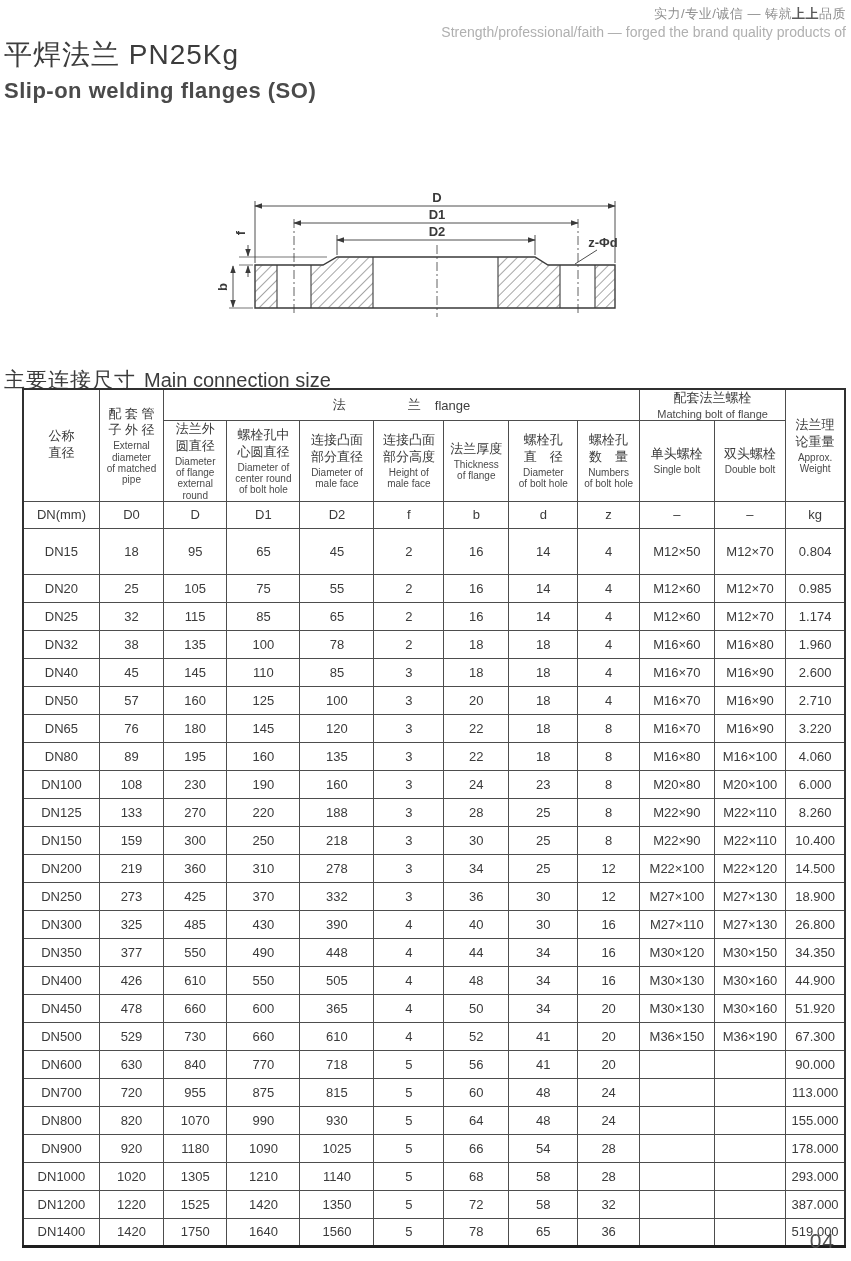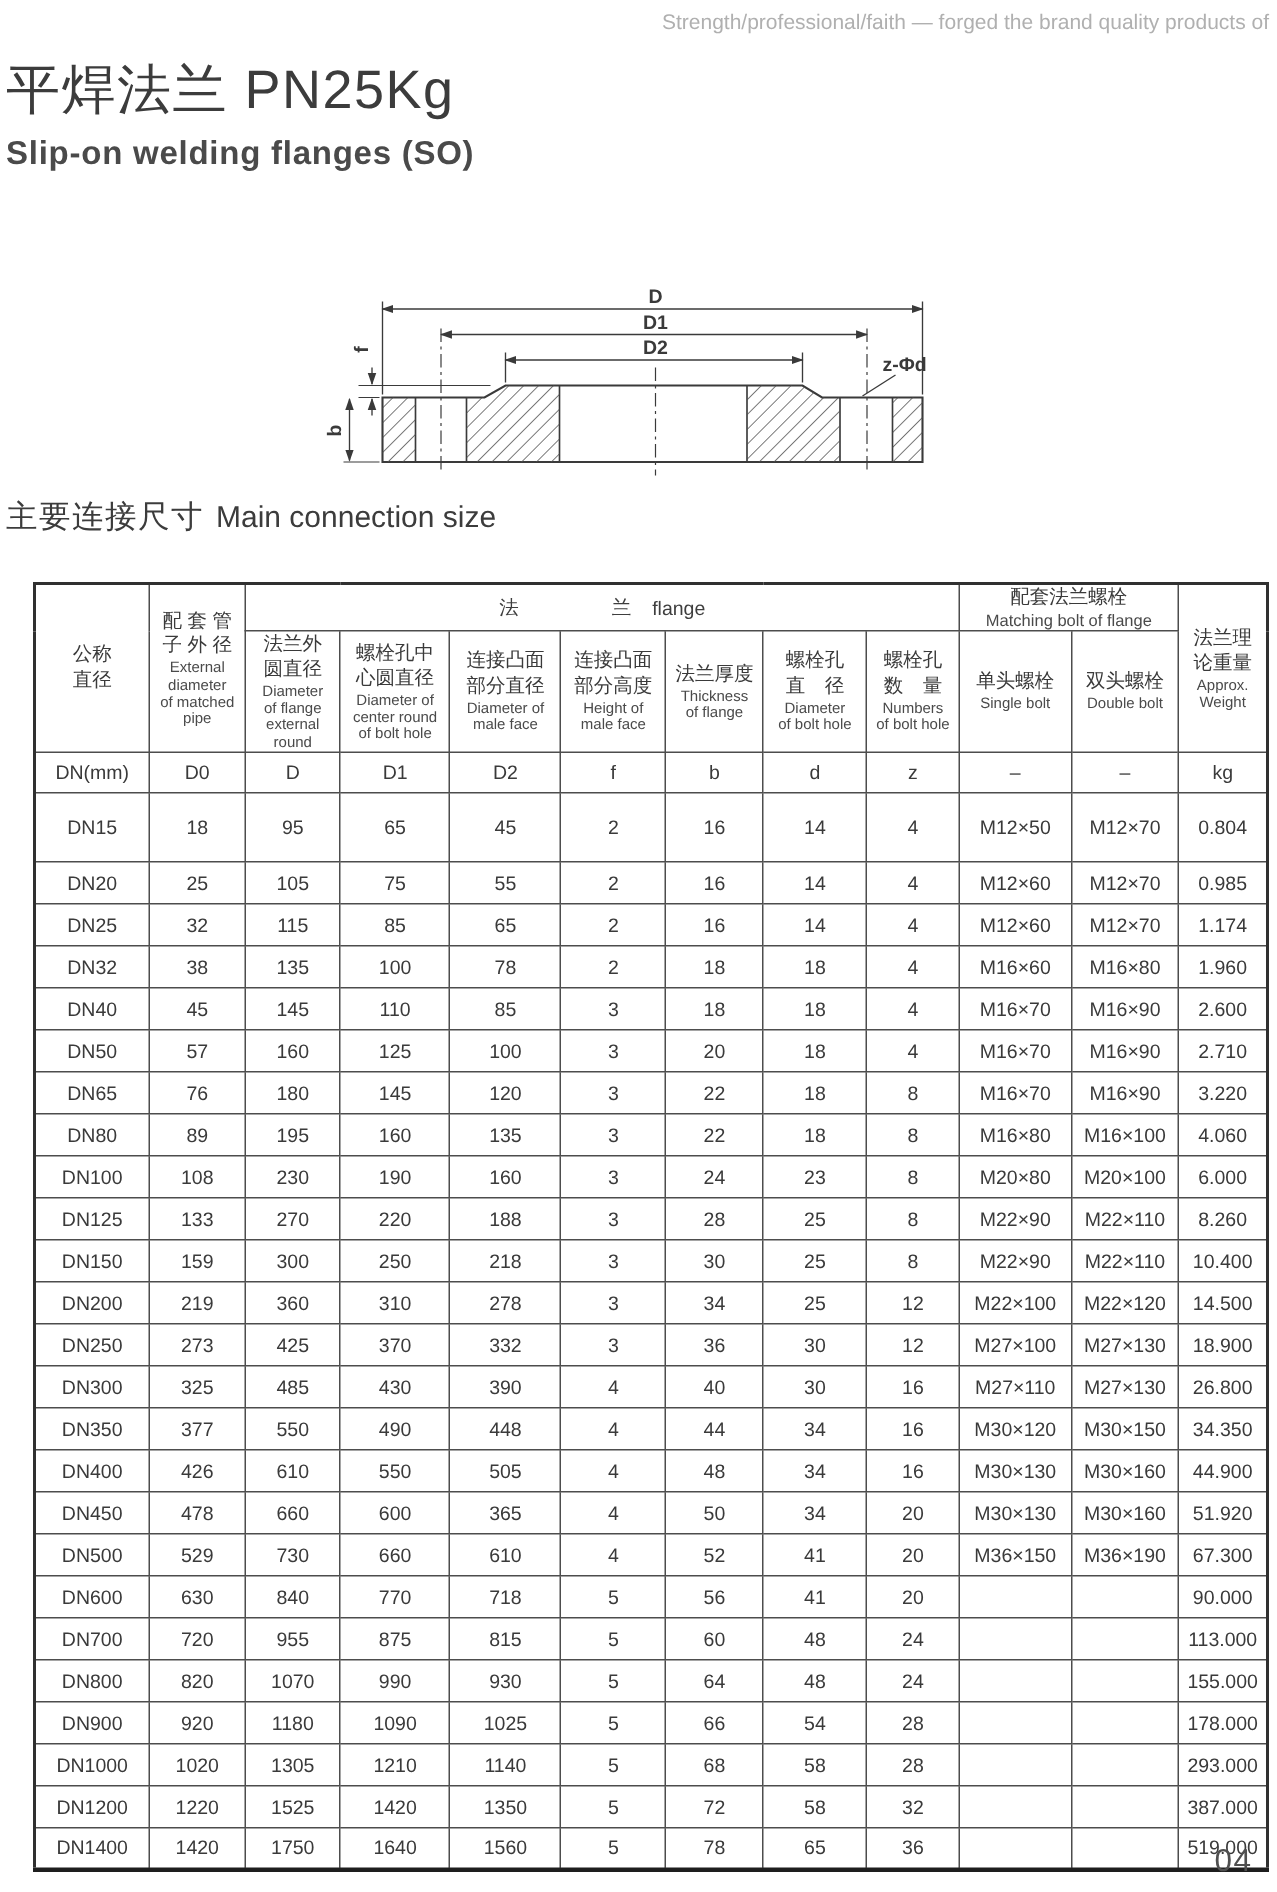--- a/index.html
+++ b/index.html
@@ -9,28 +9,28 @@
 
   
   .corner { position: absolute; top: 5px; right: 5px; text-align: right; }
   .tagline-zh { font-size: 13px; color: #8f8f8f; letter-spacing: .5px; }
   .tagline-zh b { color: #5a5a5a; }
   .tagline-en { font-size: 14px; color: #b0b0b0; margin-top: 1px; }
   .website { font-size: 23px; font-style: italic; color: #44b5e8; margin-top: 3px; letter-spacing: 1px; }
 
   
   .title-block { position: absolute; top: 36px; left: 4px; }
-  .title-zh { font-size: 36px; color: #3c3c3c; letter-spacing: 1px; font-weight: 500; }
+  .title-zh { font-size: 28px; color: #3c3c3c; letter-spacing: 1px; font-weight: 500; }
   .title-en { font-size: 22px; color: #4a4a4a; margin-top: 4px; letter-spacing: .5px; font-weight: bold; }
 
   
   .drawing { position: absolute; top: 183px; left: 205px; }
 
   
-  .section-heading { position: absolute; top: 330px; left: 4px; }
+  .section-heading { position: absolute; top: 366px; left: 4px; }
   .section-zh { font-size: 21px; color: #3c3c3c; letter-spacing: 1px; }
   .section-en { font-size: 20px; color: #3c3c3c; margin-left: 8px; }
 
   
   .tbl-wrap { position: absolute; top: 388px; left: 22px; width: 824px; }
   table { border-collapse: collapse; width: 100%; table-layout: fixed; }
   th, td { border: 1px solid #4d4d4d; text-align: center; vertical-align: middle;
            font-weight: normal; overflow: hidden; padding: 0 1px; }
   table { border: 2px solid #303030; border-bottom: 3px solid #1e1e1e; }
   .zh { font-size: 13px; line-height: 1.3; white-space: pre-line; color: #3a3a3a; }
@@ -49,20 +49,21 @@
 
   
   .page-number { position: absolute; right: 16px; bottom: 8px; font-size: 21px; color: #4f4f4f; letter-spacing: 1px; }
 </style>
 </head>
 <body>
 
 <div class="page">
 
   <div class="corner">
+    <div class="tagline-zh"><span>实力/专业/诚信 — 铸就</span><b>上上</b><span>品质</span></div>
     <div class="tagline-en">Strength/professional/faith — forged the brand quality products of</div>
   </div>
 
   <div class="title-block">
     <div class="title-zh">平焊法兰 PN25Kg</div>
     <div class="title-en">Slip-on welding flanges (SO)</div>
   </div>
 
   <svg class="drawing" width="460" height="146" viewBox="0 0 460 146">
     <defs>

